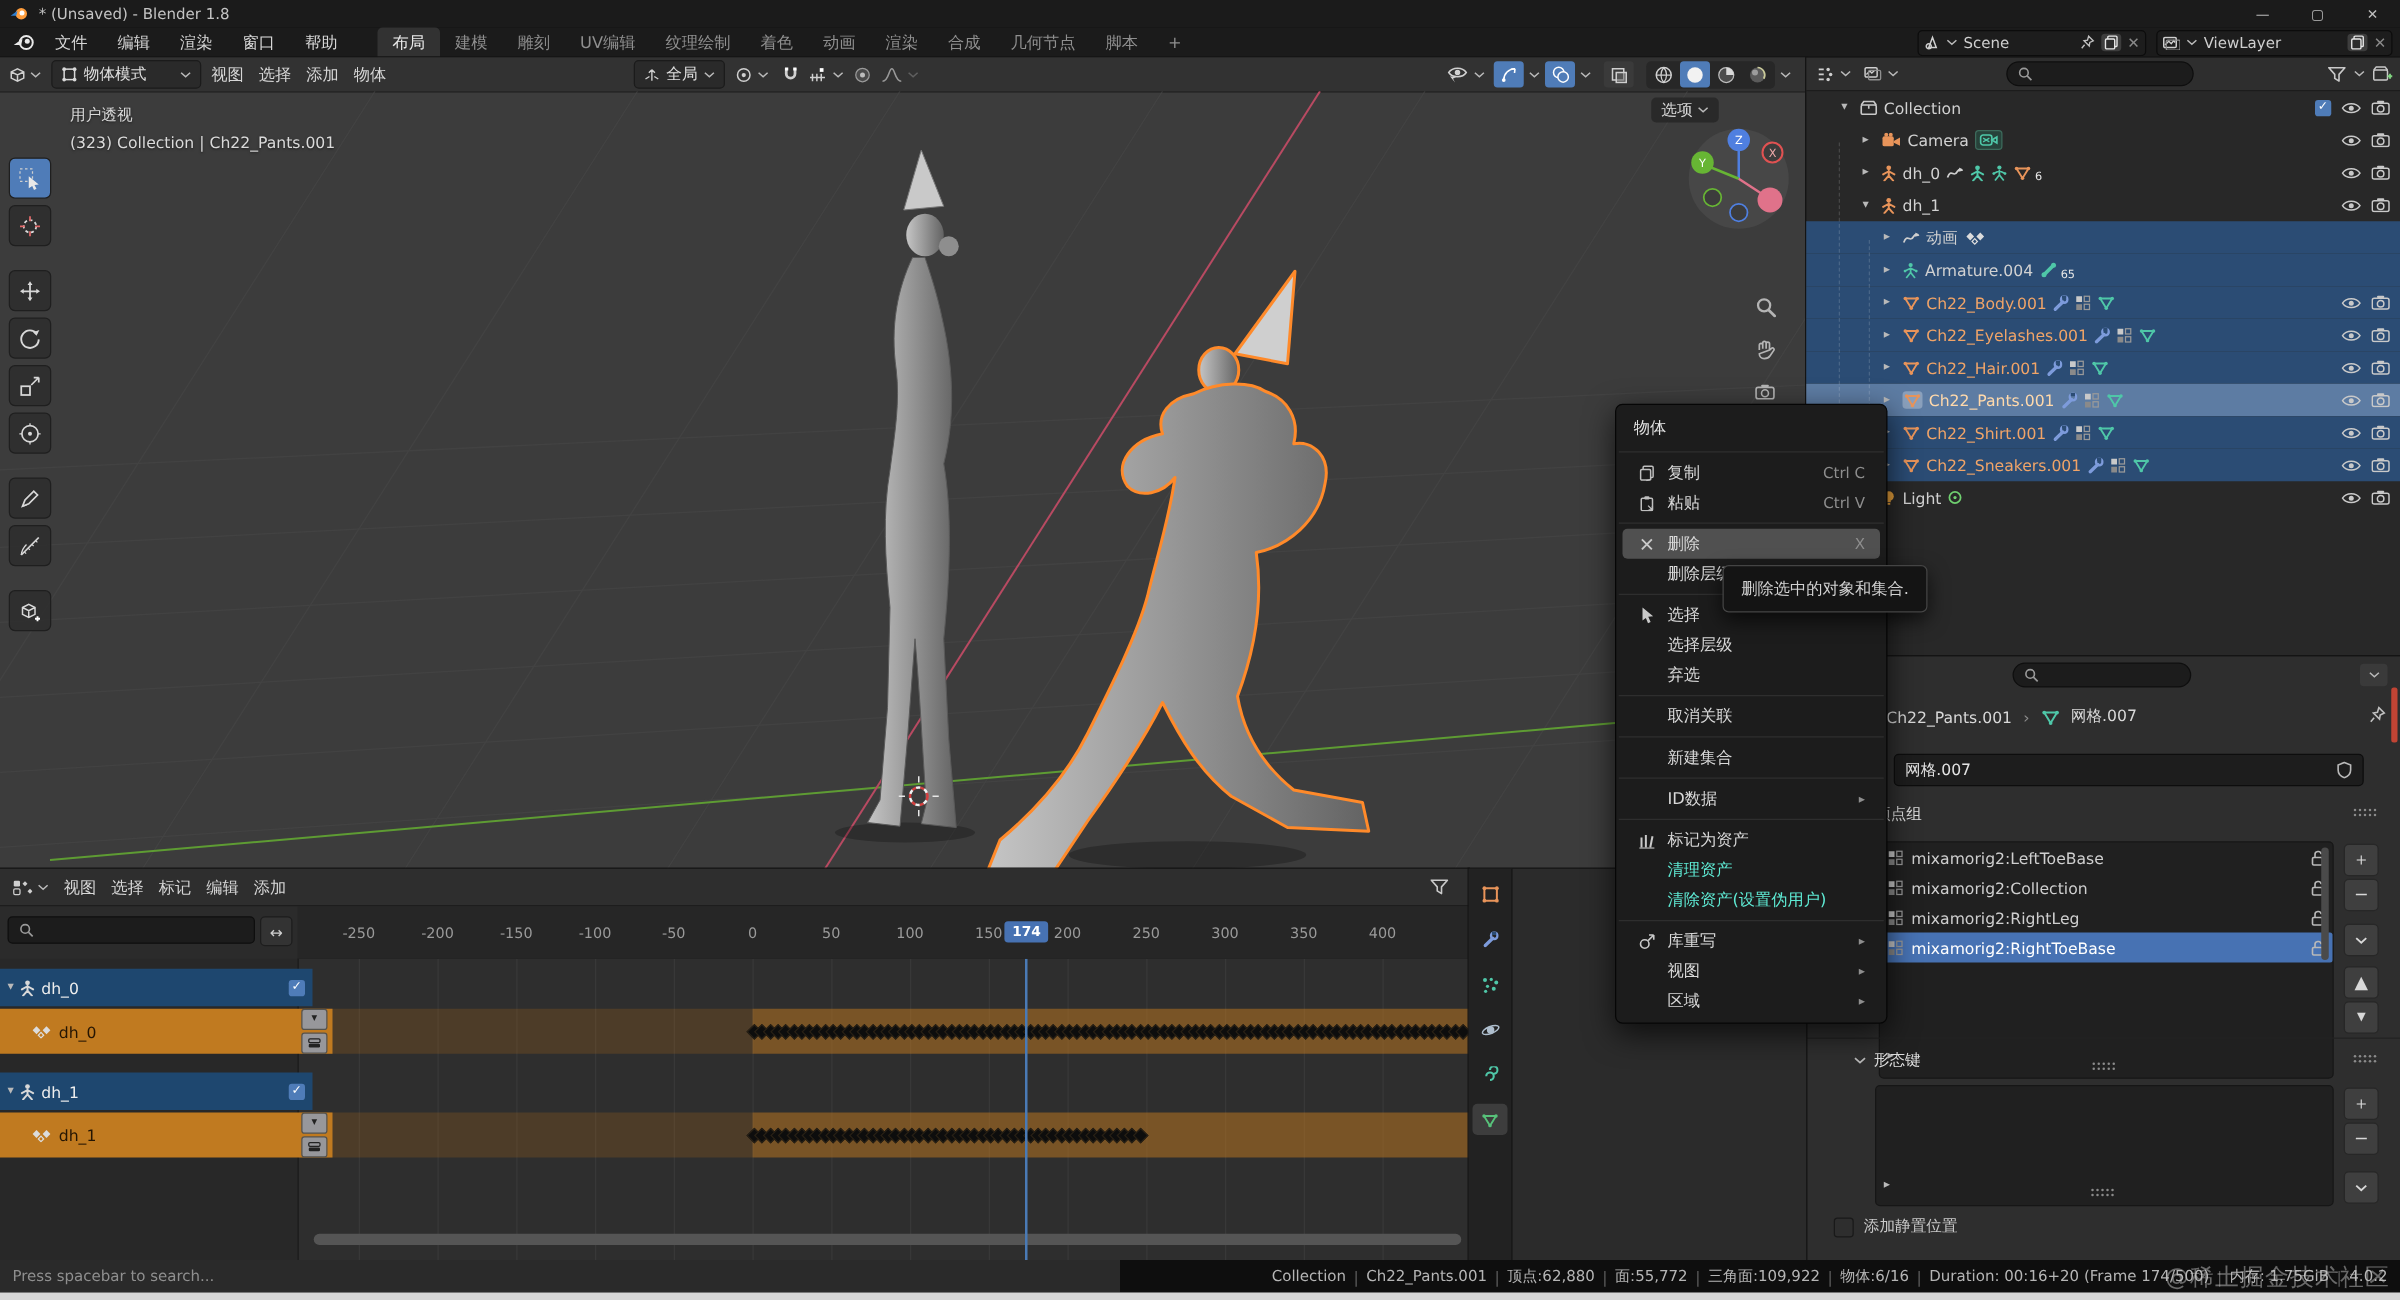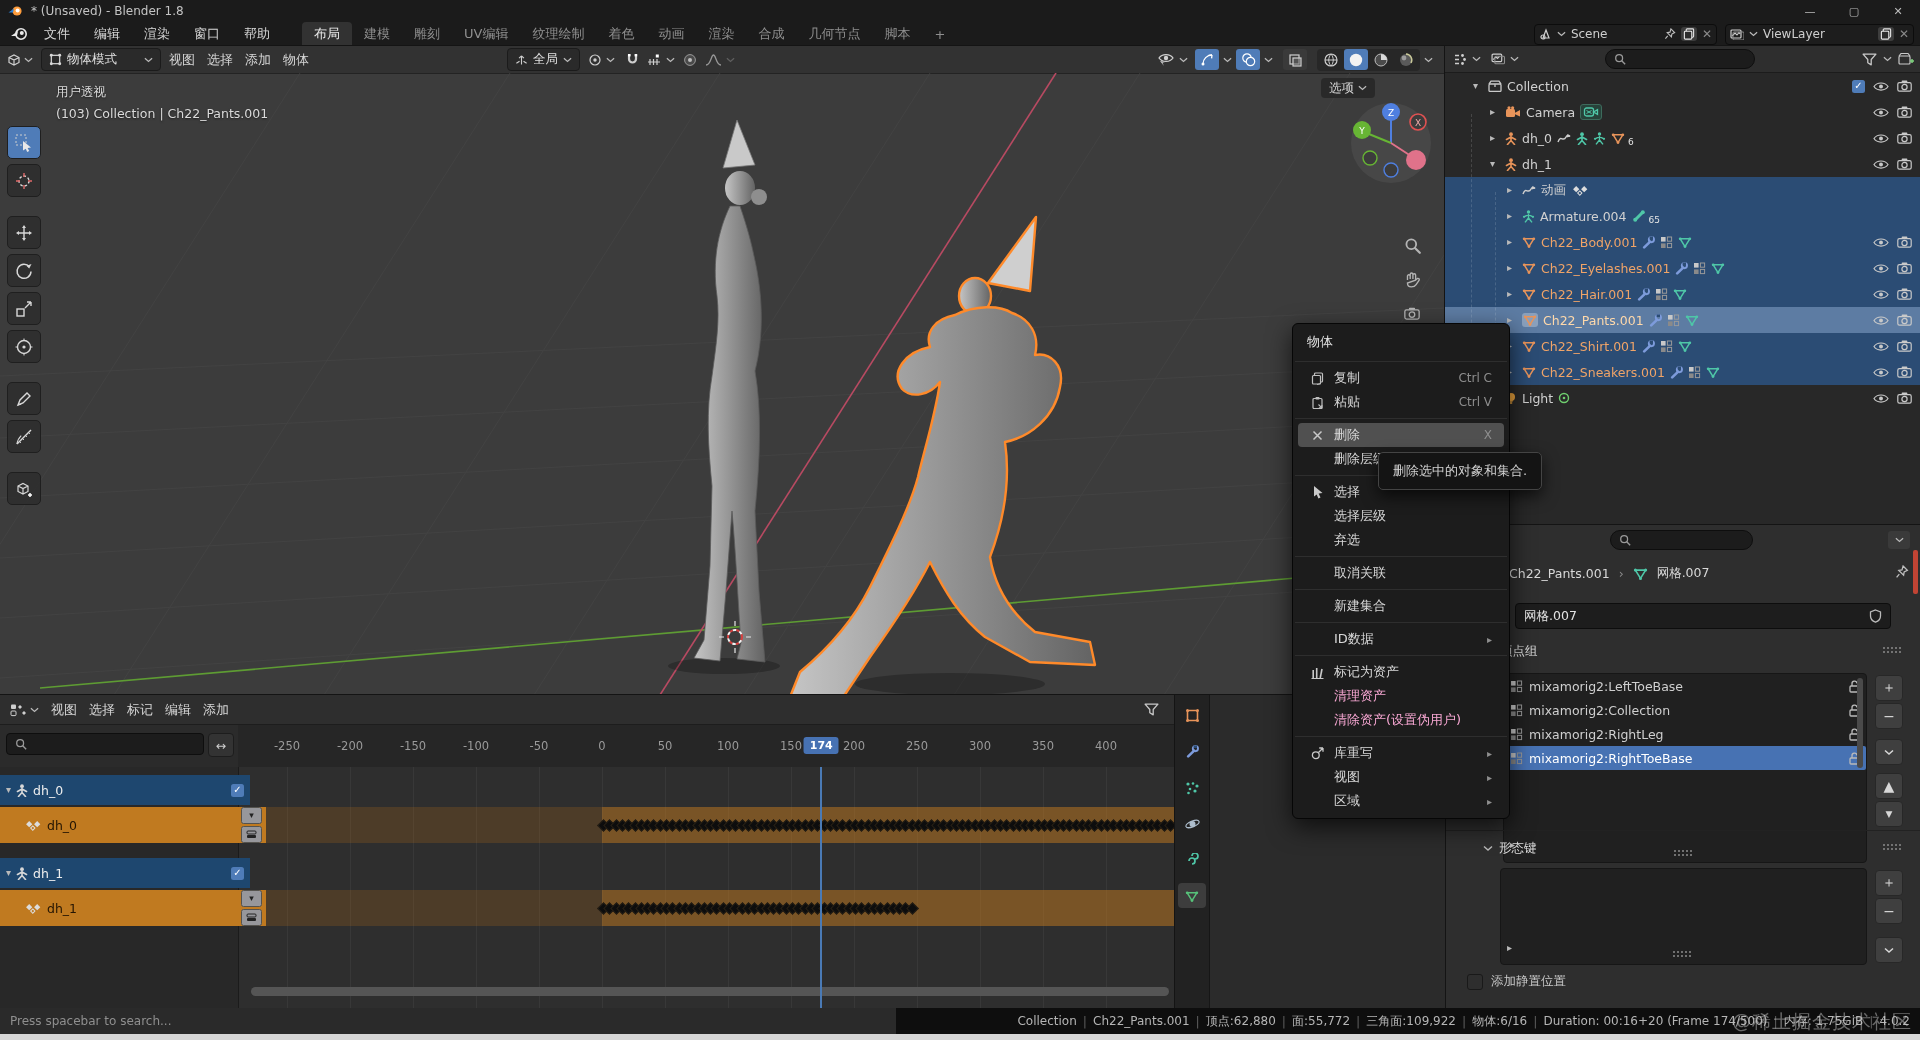--- a/index.html
+++ b/index.html
@@ -86,21 +86,21 @@
   .striptab{width:28px;height:25px;display:flex;align-items:center;justify-content:center;border-radius:4px;}
   .striptab.active{background:#3d3d3d;}
   
   #ctxmenu{left:1292px;top:323px;width:216px;background:#1c1c1c;border:1px solid #060606;border-radius:6px;box-shadow:0 8px 24px #000a;z-index:50;padding:5px 0;}
   .cm-title{padding:4px 14px 6px;color:#e2e2e2;font-size:13px;}
   .cm-sep{height:1px;background:#2e2e2e;margin:4px 2px;}
   .cm-item{display:flex;align-items:center;height:24px;padding:0 12px 0 12px;gap:9px;color:#d9d9d9;font-size:13px;margin:0 5px;border-radius:4px;}
   .cm-item .icc{width:15px;display:flex;justify-content:center;}
   .cm-item .sc{margin-left:auto;color:#8e8e8e;font-size:12px;}
   .cm-item.hl{background:#505050;}
-  .cm-item.dis{color:#f9a8d4;}
+  .cm-item.dis{color:#5eead4;}
   #tooltip{left:1378px;top:452px;background:#141414;border:1px solid #444;border-radius:5px;padding:9px 14px;color:#d0d0d0;font-size:13px;z-index:60;box-shadow:0 6px 16px #000a;}
   
   #statusbar{left:0;top:1008px;width:1920px;height:26px;background:#2a2a2a;display:flex;align-items:center;}
   #sb-left{margin-left:10px;color:#8f8f8f;font-size:12px;}
   #sb-right{position:absolute;right:0;top:0;height:26px;background:#0e0e0e;display:flex;align-items:center;justify-content:flex-end;padding:0 10px 0 24px;gap:0;min-width:990px;}
   .seg{color:#b5b5b5;font-size:12px;white-space:nowrap;}
   .segsep{color:#5c5c5c;margin:0 6px;}
   #bottomstrip{left:0;top:1034px;width:1920px;height:6px;background:#d6d6d6;}
   #watermark{right:8px;top:1009px;font-size:19px;color:rgba(205,205,205,.48);z-index:70;letter-spacing:1px;}
 </style>
@@ -406,21 +406,21 @@
     </g>
 
     <g>
       <circle cx="735" cy="564" r="7" fill="none" stroke="#d64040" stroke-width="2" stroke-dasharray="3.4,3.4"></circle>
       <circle cx="735" cy="564" r="7" fill="none" stroke="#f2f2f2" stroke-width="2" stroke-dasharray="3.4,3.4" stroke-dashoffset="3.4"></circle>
       <path d="M735,553 v-5 M735,575 v5 M724,564 h-5 M746,564 h5" stroke="#e8e8e8" stroke-width="1.2"></path>
     </g>
   </svg>
 
   <div class="abs" id="vp-ov1">用户透视</div>
-  <div class="abs" id="vp-ov2">(103) Collection | Ch22_Pants.001</div>
+  <div class="abs" id="vp-ov2">(323) Collection | Ch22_Pants.001</div>
   <div class="abs" id="vp-options">
     <span>选项</span>
     <svg width="9" height="6" viewBox="0 0 10 6">
         <polyline points="1,1 5,4.6 9,1" fill="none" stroke="#b9b9b9" stroke-width="1.4"></polyline>
       </svg>
   </div>
 
   <div class="abs" id="toolbar">
       <div class="tool active">
         <svg width="18" height="18" viewBox="0 0 18 18" style="display:block">

